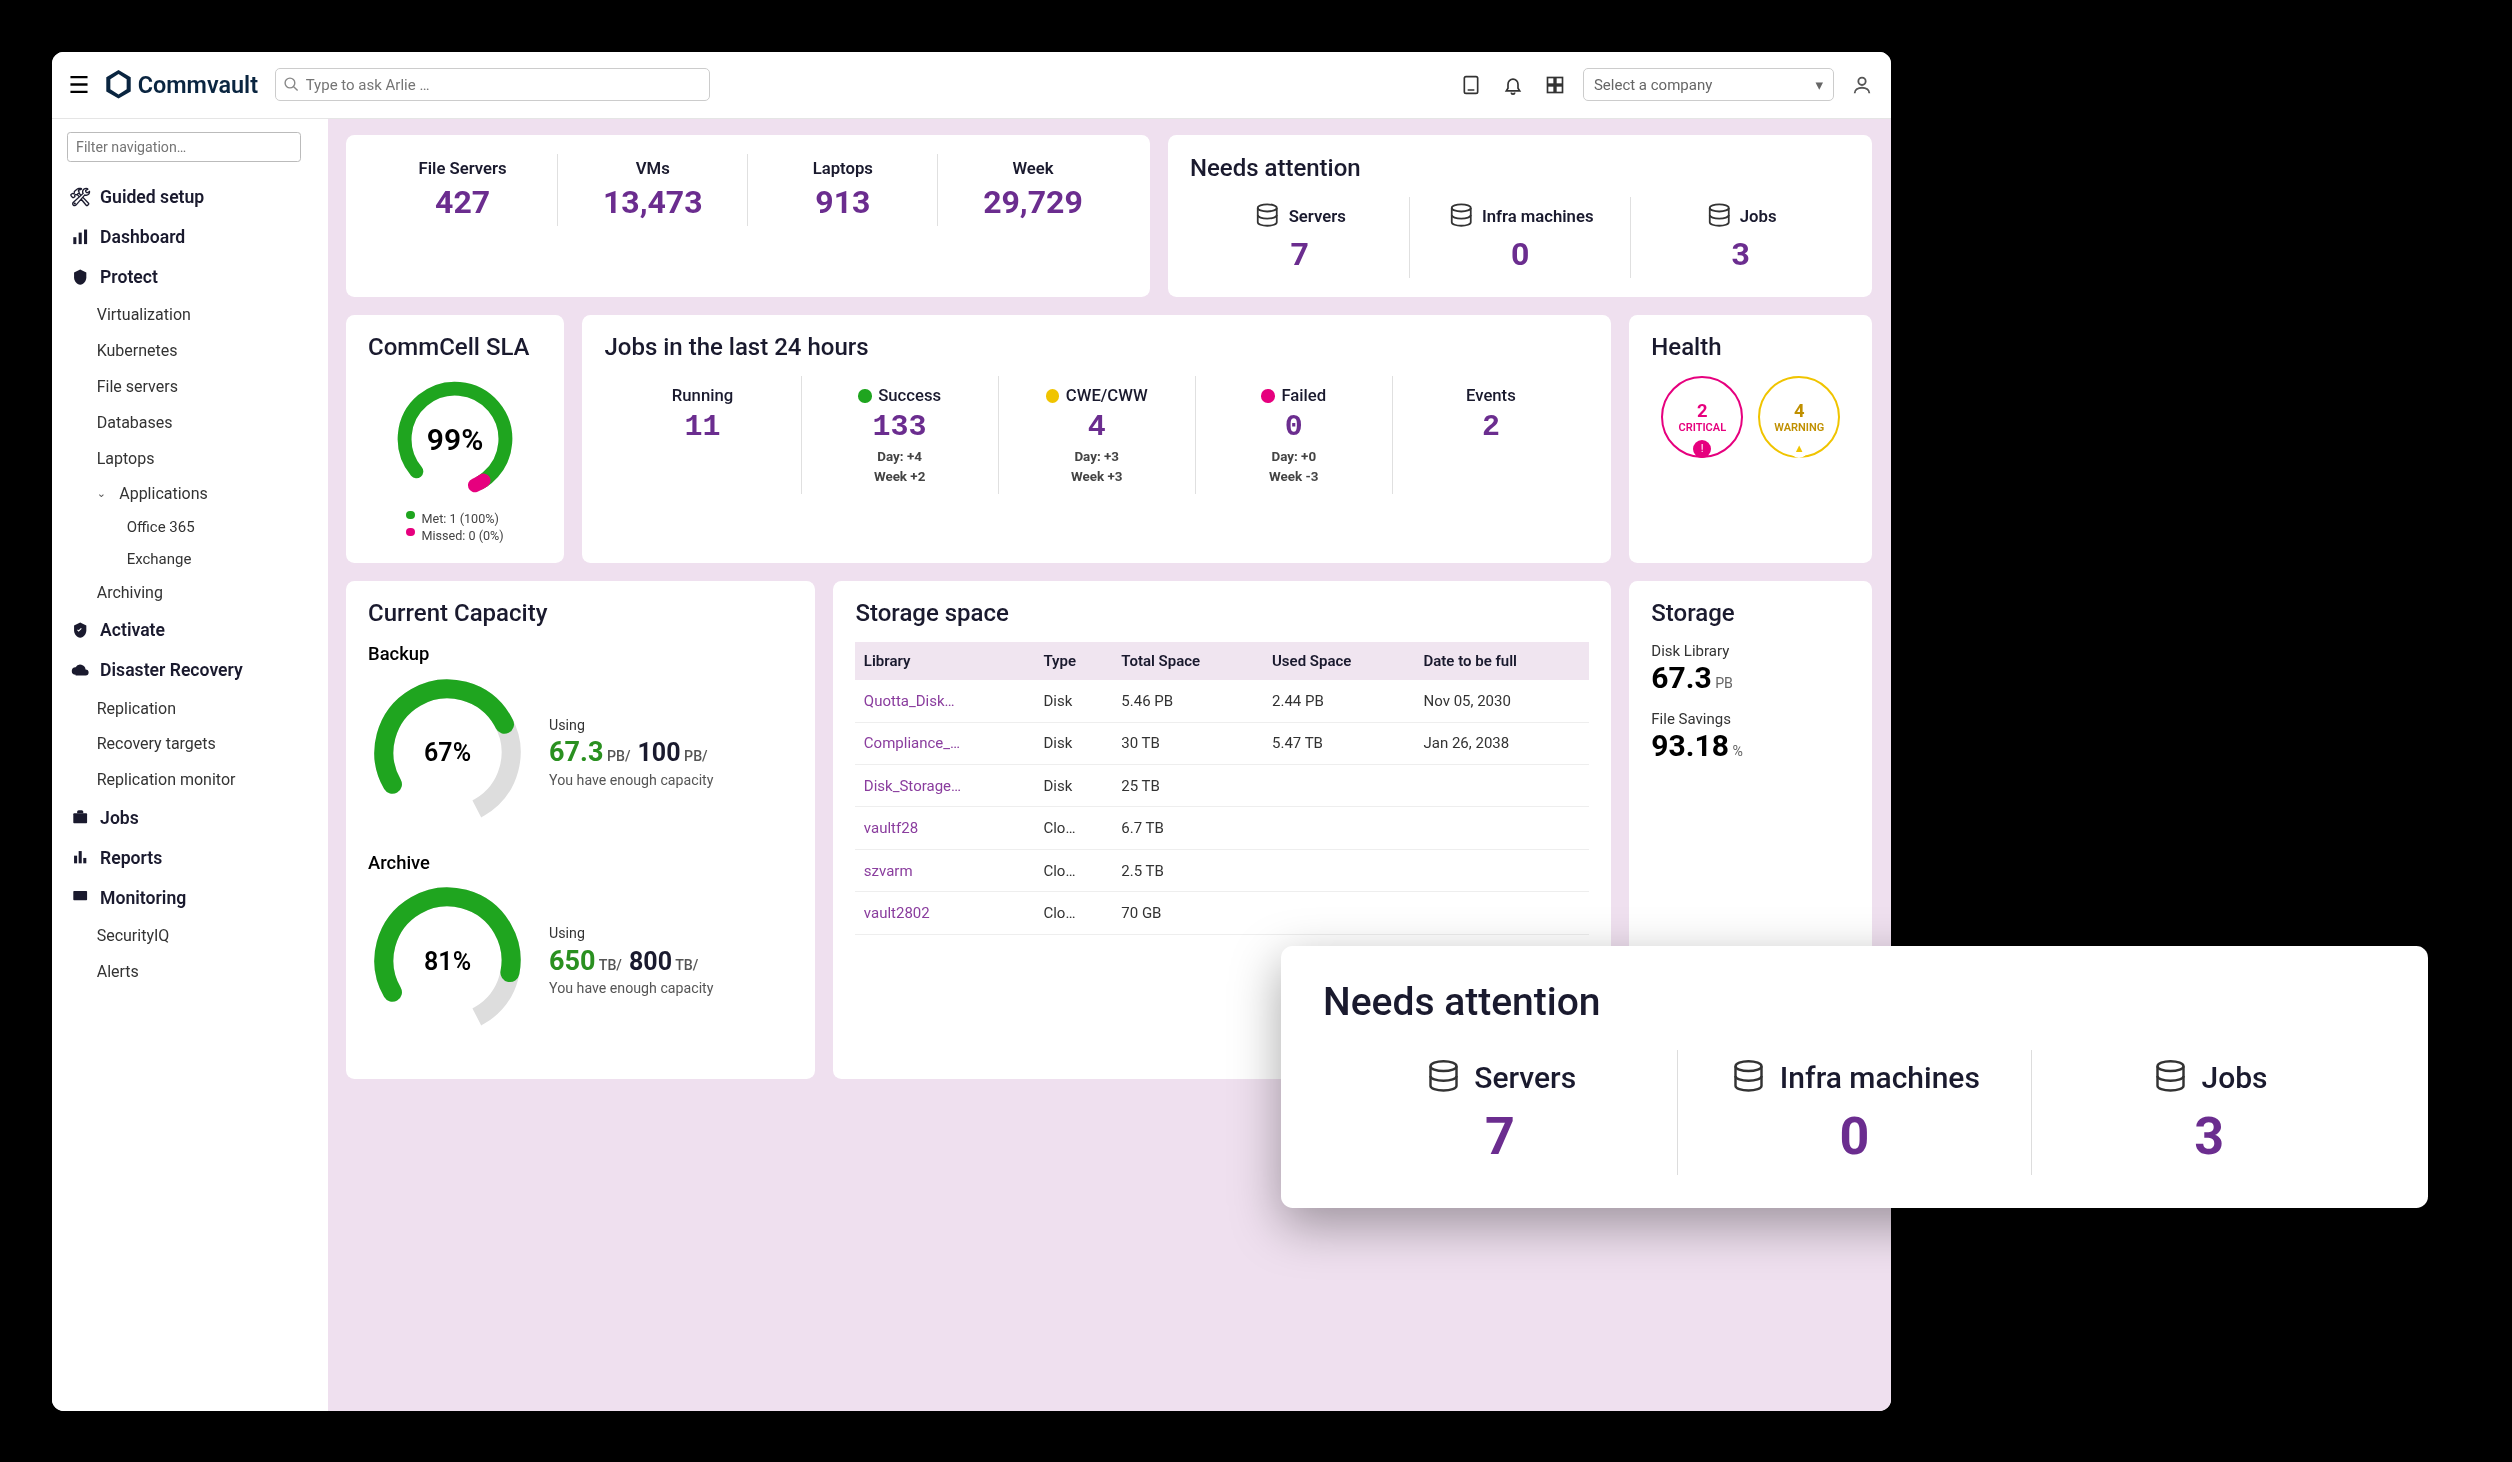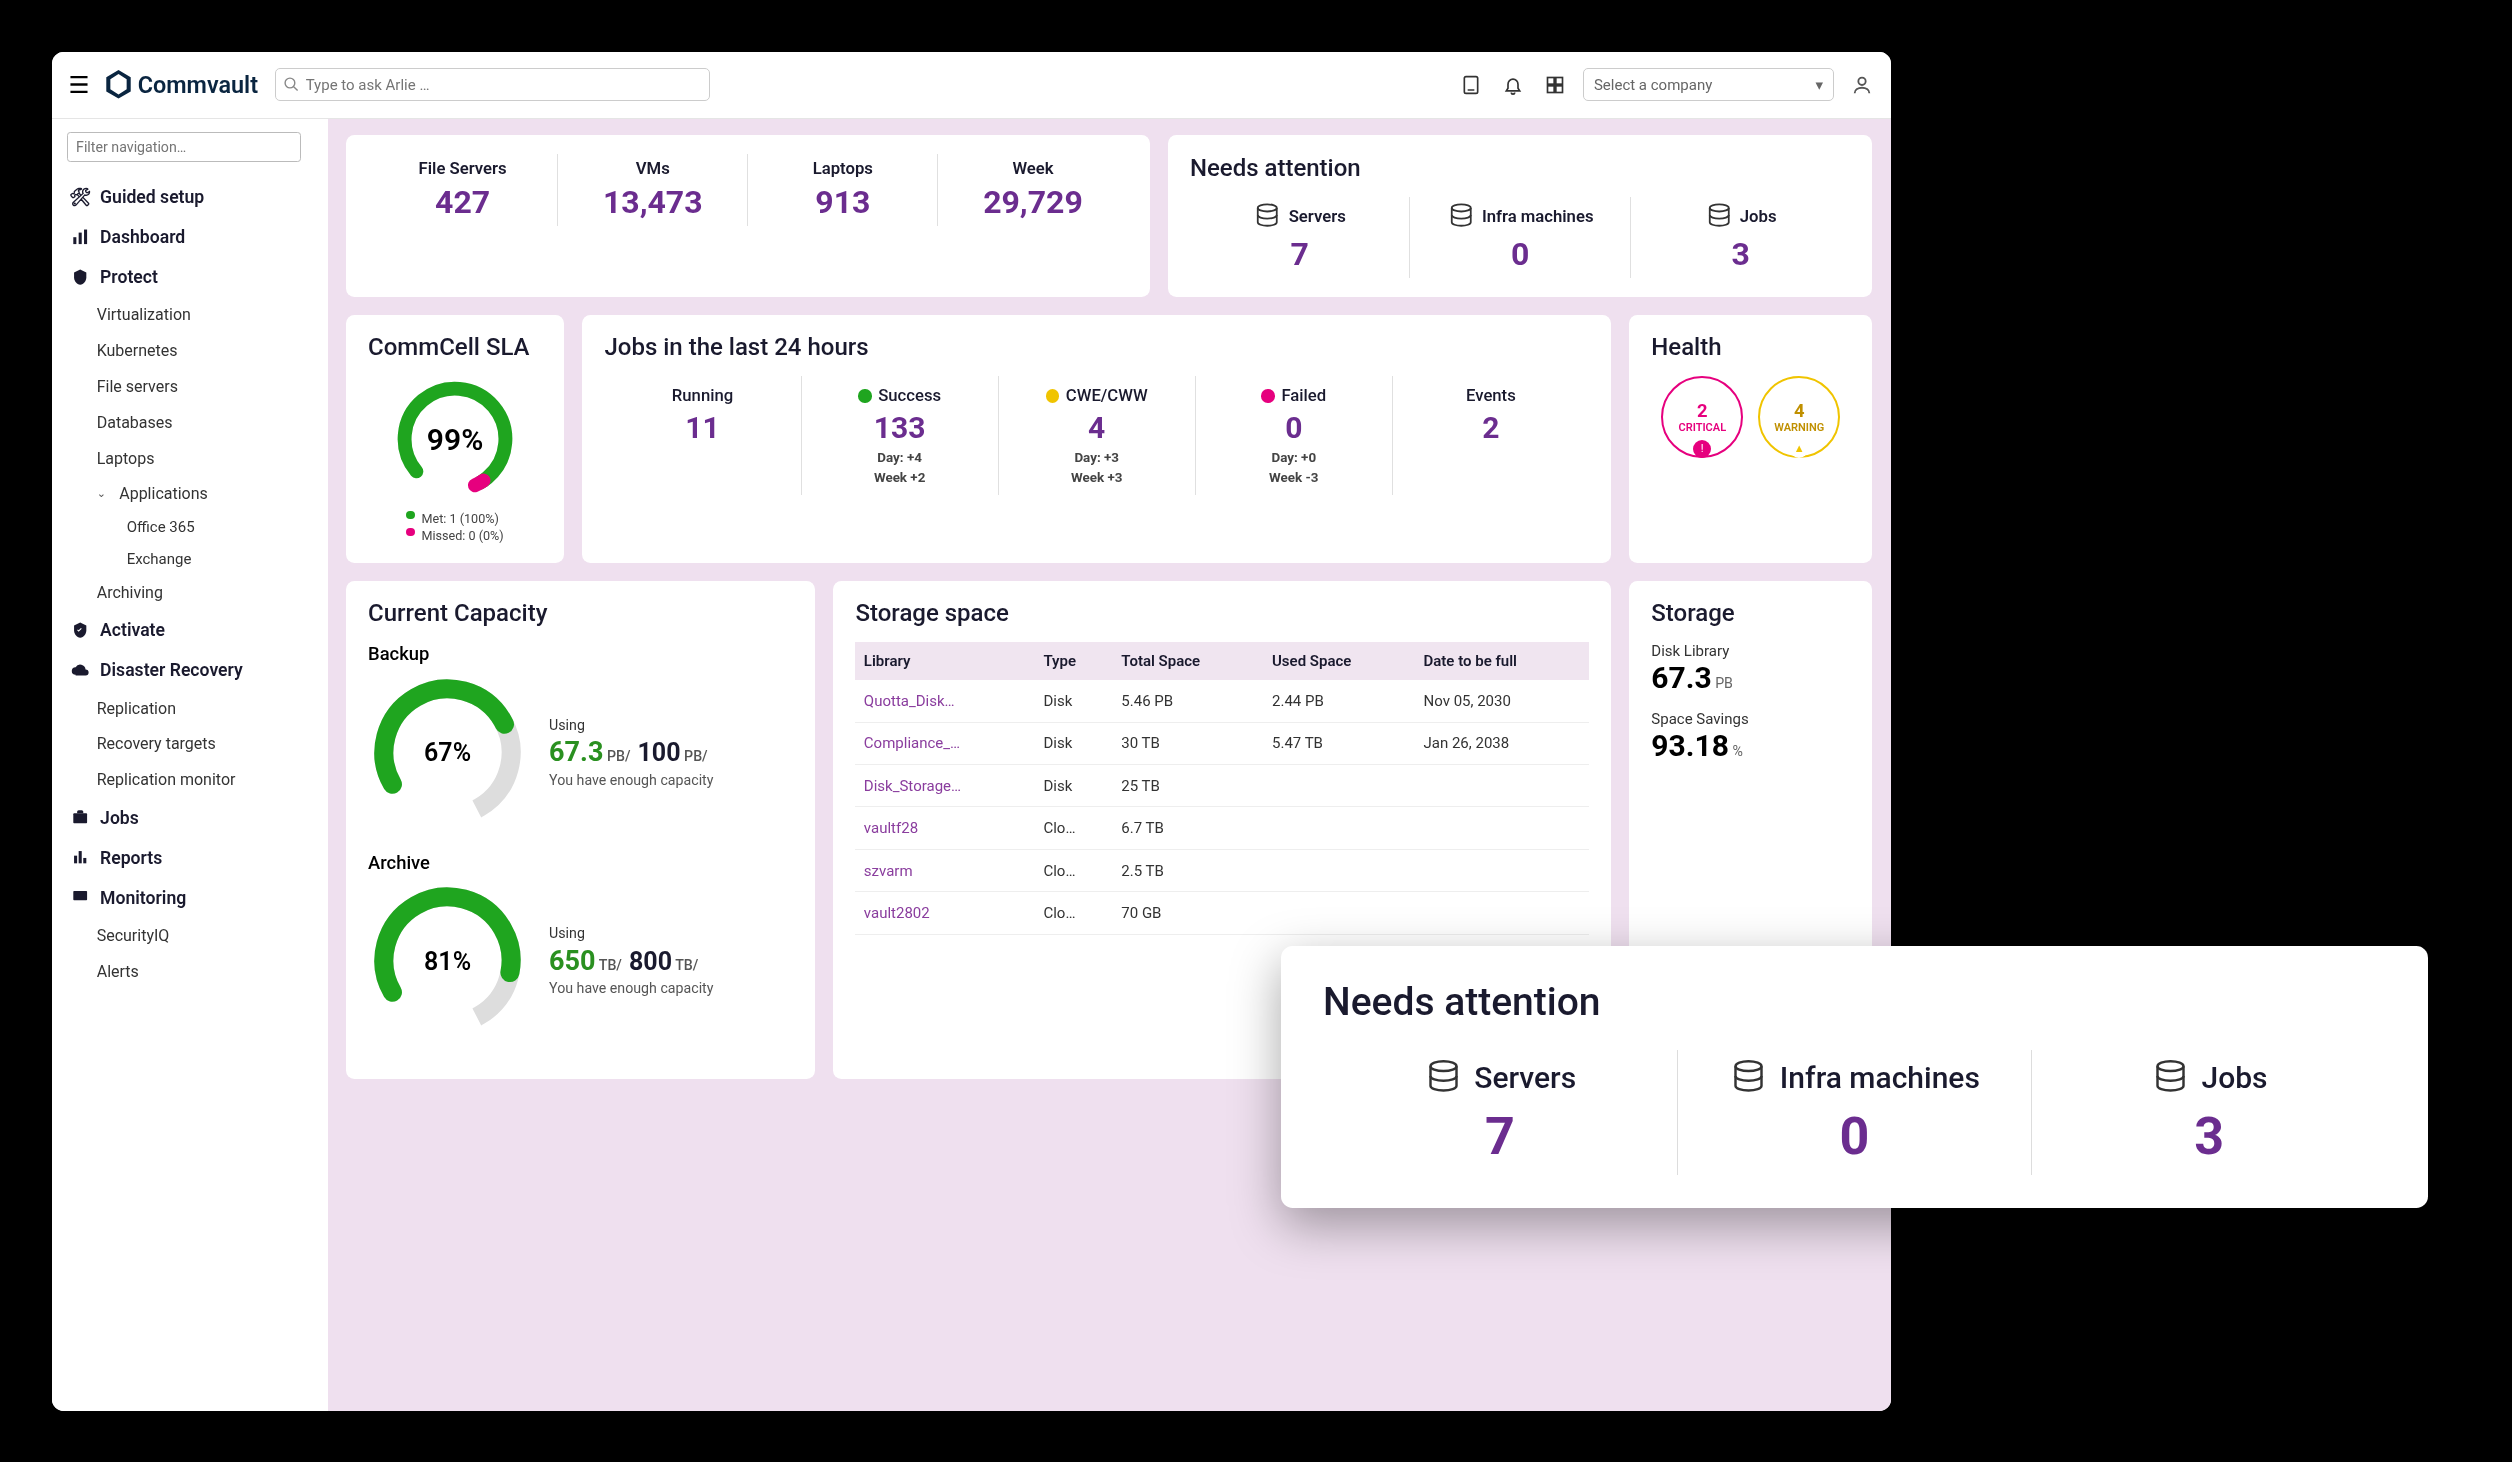--- a/index.html
+++ b/index.html
@@ -46,21 +46,21 @@
 .gauge svg { transform: rotate(-220deg); }
 .gauge-text { position: absolute; top: 50%; left: 50%; transform: translate(-50%, -50%); font-size: 30px; font-weight: 600; }
 .legend { font-size: 12.6px; color: #444; margin-top: 6.7px; }
 .legend-row { display: flex; gap: 6.7px; margin: 1.7px 0; }
 .dot { width: 8.4px; height: 8.4px; border-radius: 50%; }
 
 .jobs-grid { display: flex; }
 .job-col { flex: 1; padding: 10px 15px; border-right: 0.8px solid #e0e0e0; text-align: center; }
 .job-col:last-child { border-right: none; }
 .job-head { font-size: 16.7px; font-weight: 500; color: #1a1a2e; margin-bottom: 5px; display: flex; align-items: center; justify-content: center; gap: 6.7px; }
-.job-val { font-size: 30px; font-weight: 700; color: #6b2d8f; }
+.job-val { font-size: 30px; font-weight: 700; color: #6b2d8f; font-family: Liberation Mono, monospace; }
 .job-delta { font-size: 13.4px; color: #444; margin-top: 5px; }
 
 .health-badges { display: flex; gap: 15px; justify-content: center; }
 .hbadge { width: 82px; height: 82px; border-radius: 50%; border: 2.5px solid; display: flex; flex-direction: column; align-items: center; justify-content: center; position: relative; }
 .hbadge .hn { font-size: 18.4px; font-weight: 700; }
 .hbadge .hl { font-size: 11px; font-weight: 600; }
 .hbadge .hi { position: absolute; bottom: -1.7px; width: 18.4px; height: 18.4px; border-radius: 50%; display:flex; align-items:center; justify-content:center; font-size:11px;}
 
 .cap-sec { margin-bottom: 20px; }
 .cap-title { font-size: 18.4px; font-weight: 500; margin-bottom: 8.4px; margin-top: 16px; }
@@ -515,21 +515,21 @@
           </table>
         </div>
 
         <div class="card" style="flex:0 0 243px">
           <div class="card-title">Storage</div>
           <div class="storage-kpi">
             <div class="storage-kpi-label">Disk Library</div>
             <div><span class="storage-kpi-val">67.3</span><span class="storage-kpi-unit"> PB</span></div>
           </div>
           <div class="storage-kpi">
-            <div class="storage-kpi-label">Space Savings</div>
+            <div class="storage-kpi-label">File Savings</div>
             <div><span class="storage-kpi-val">93.18</span><span class="storage-kpi-unit"> %</span></div>
           </div>
         </div>
       </div>
 
     </div>
   </div>
 </div>
 </div>
 

